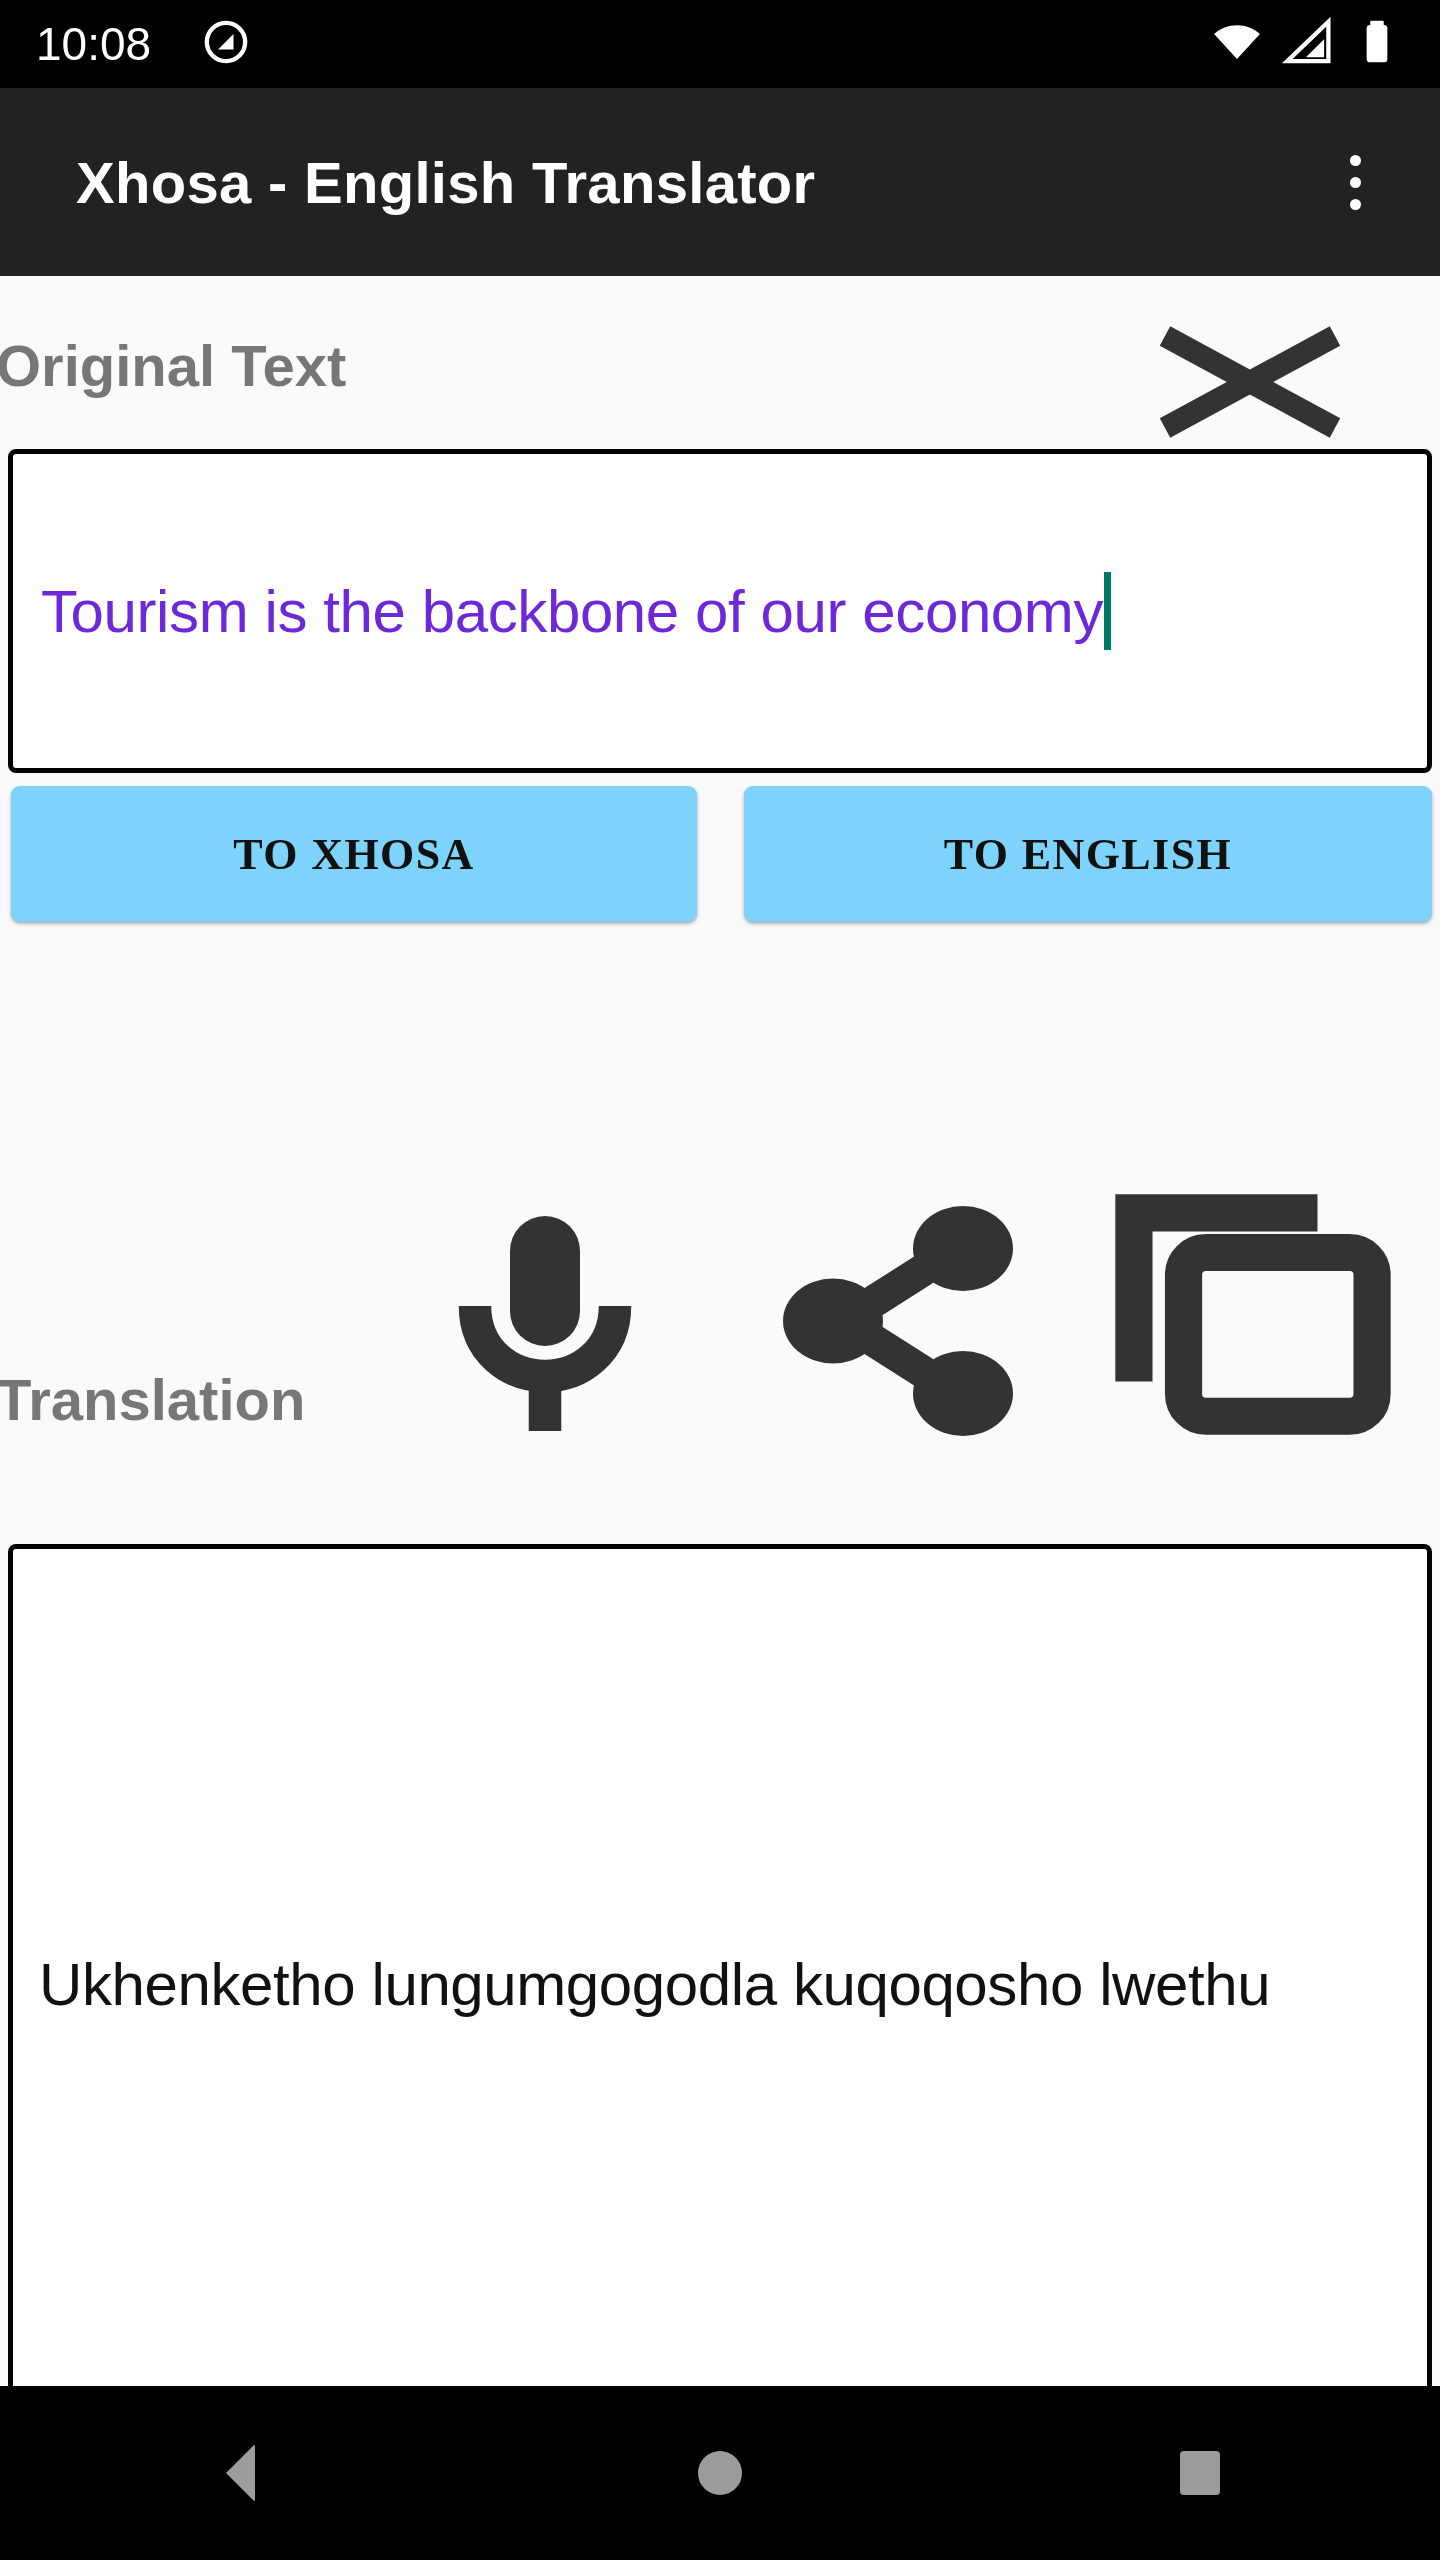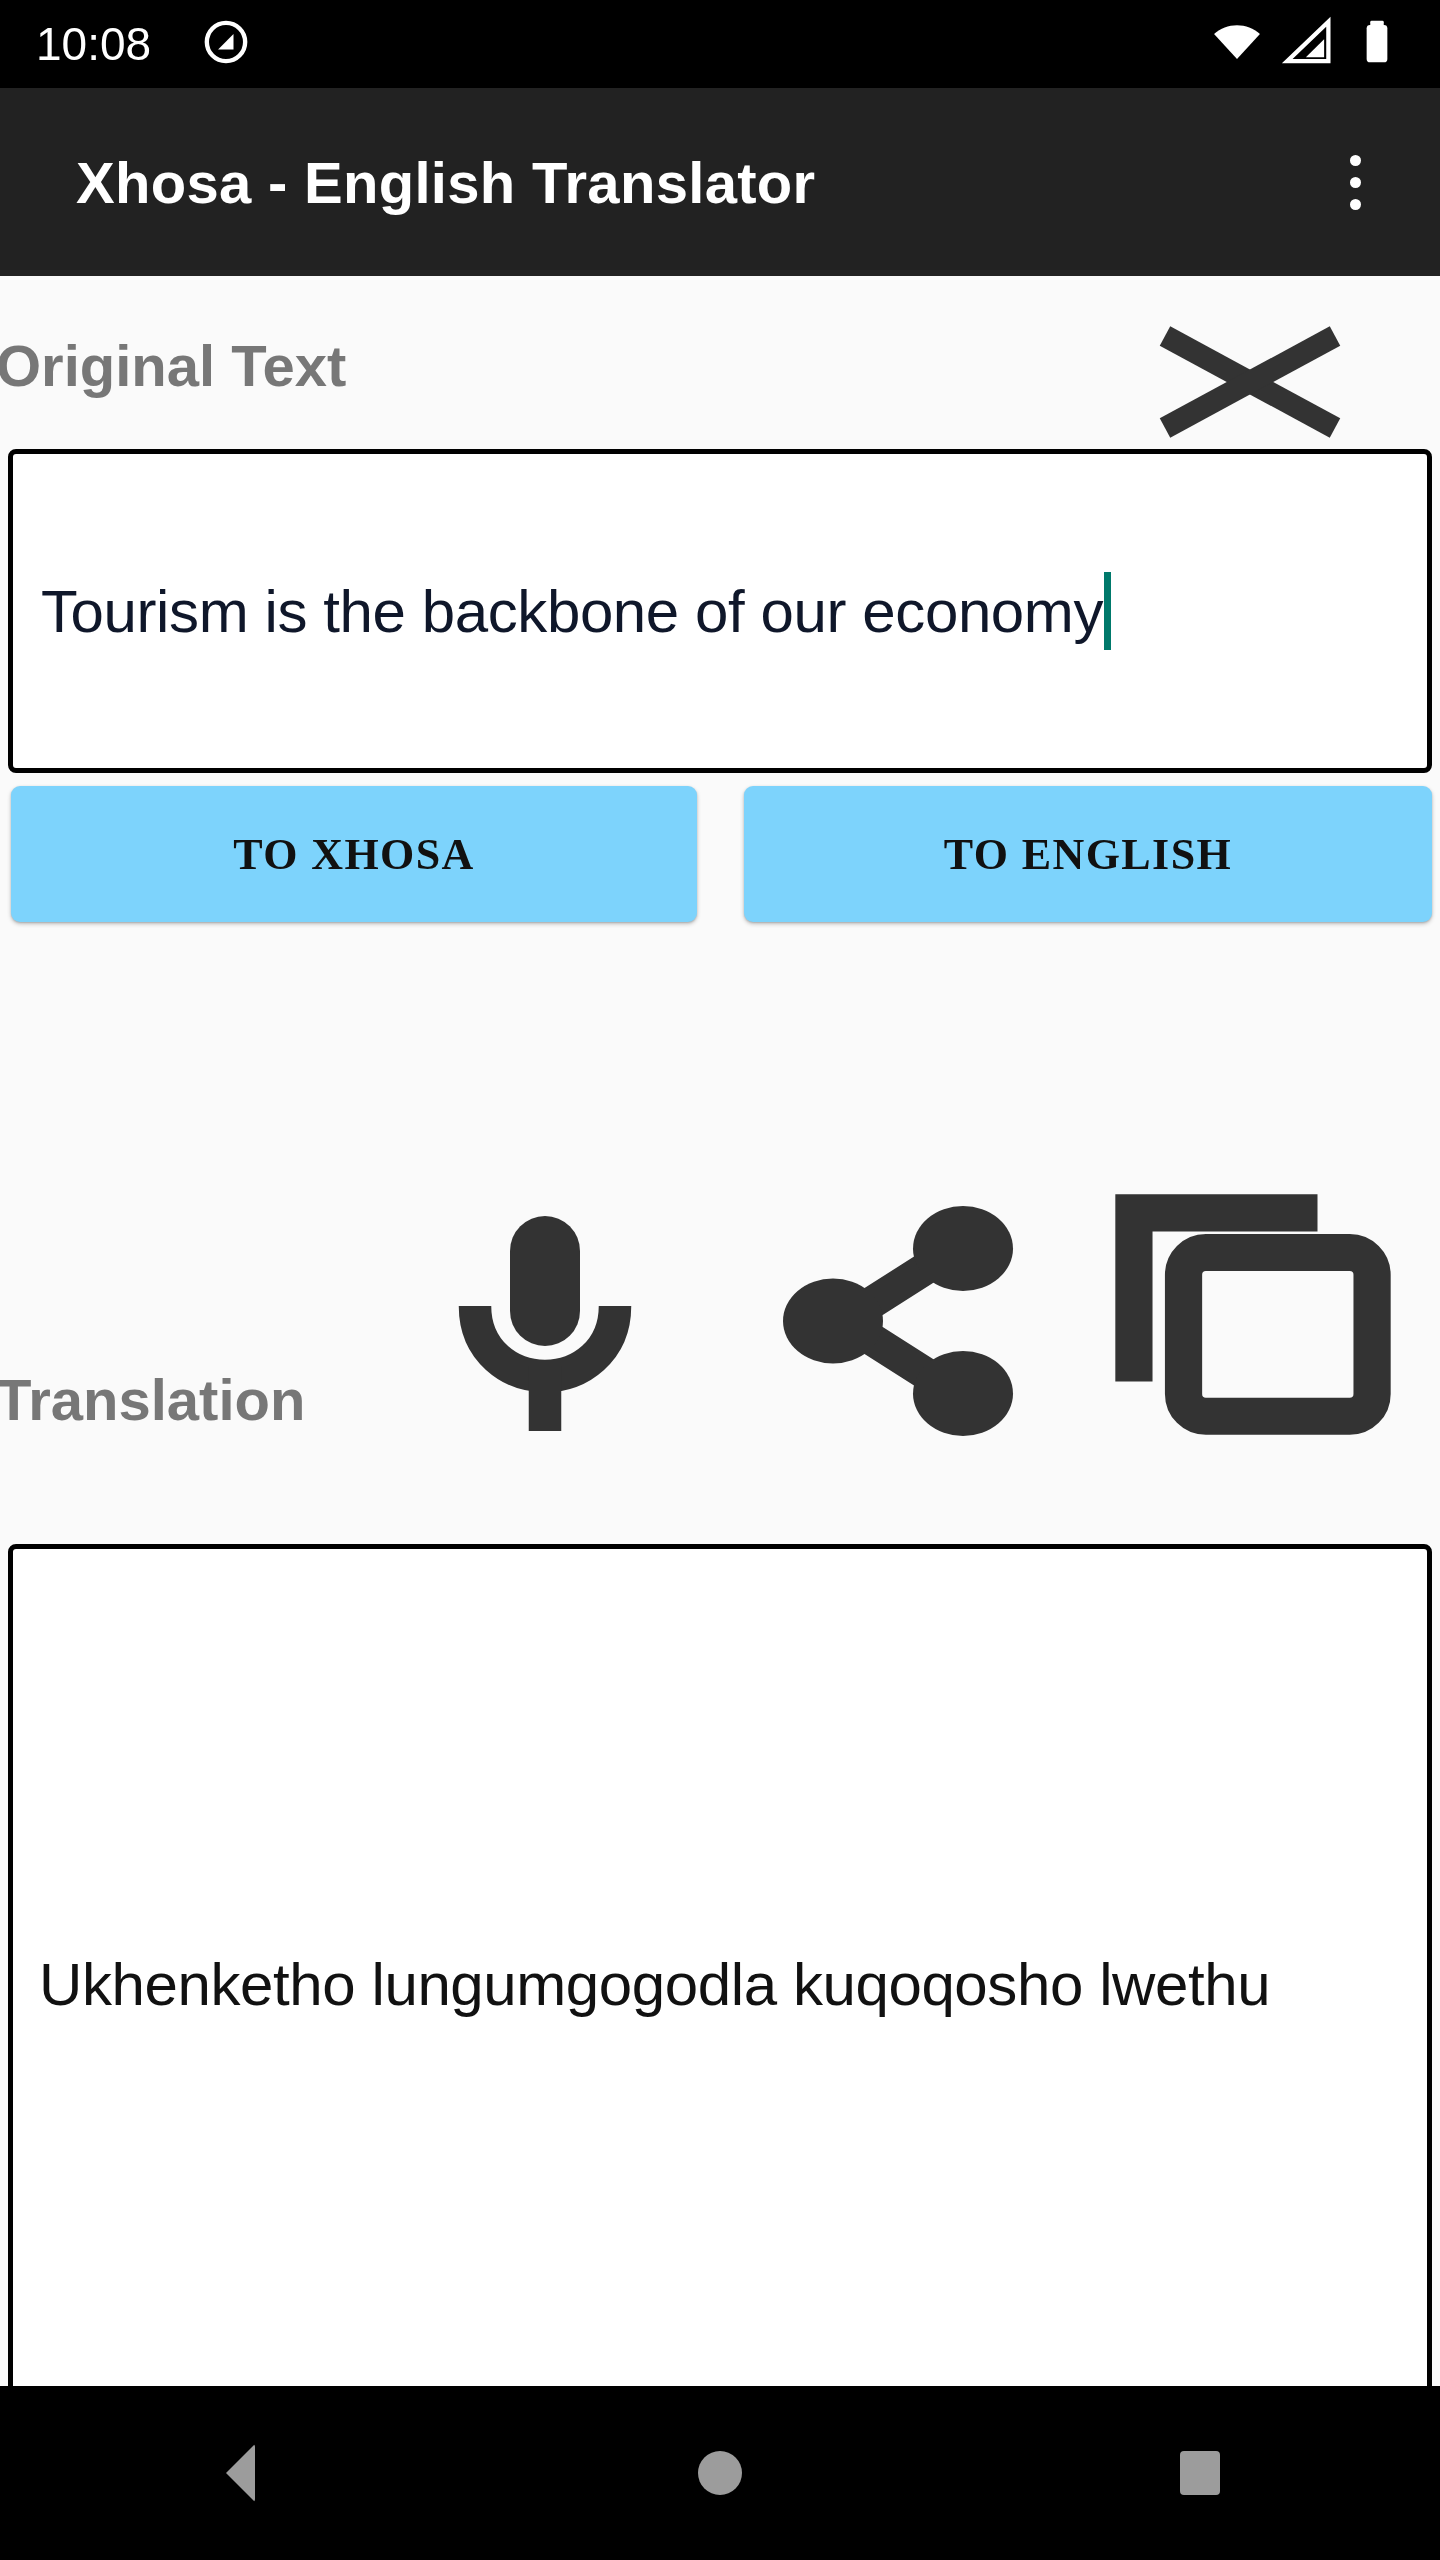--- a/index.html
+++ b/index.html
@@ -143,21 +143,21 @@
     position: absolute;
     left: 28px;
     top: 0;
     right: 18px;
     height: 100%;
     display: flex;
     align-items: center;
   }
   .input-text {
     font-size: 60px;
-    color: #0f172a;
+    color: #6d28d9;
     white-space: nowrap;
     letter-spacing: -0.4px;
   }
   .caret {
     display: inline-block;
     width: 7px;
     height: 78px;
     background: #00796B;
     margin-left: 1px;
     vertical-align: middle;

